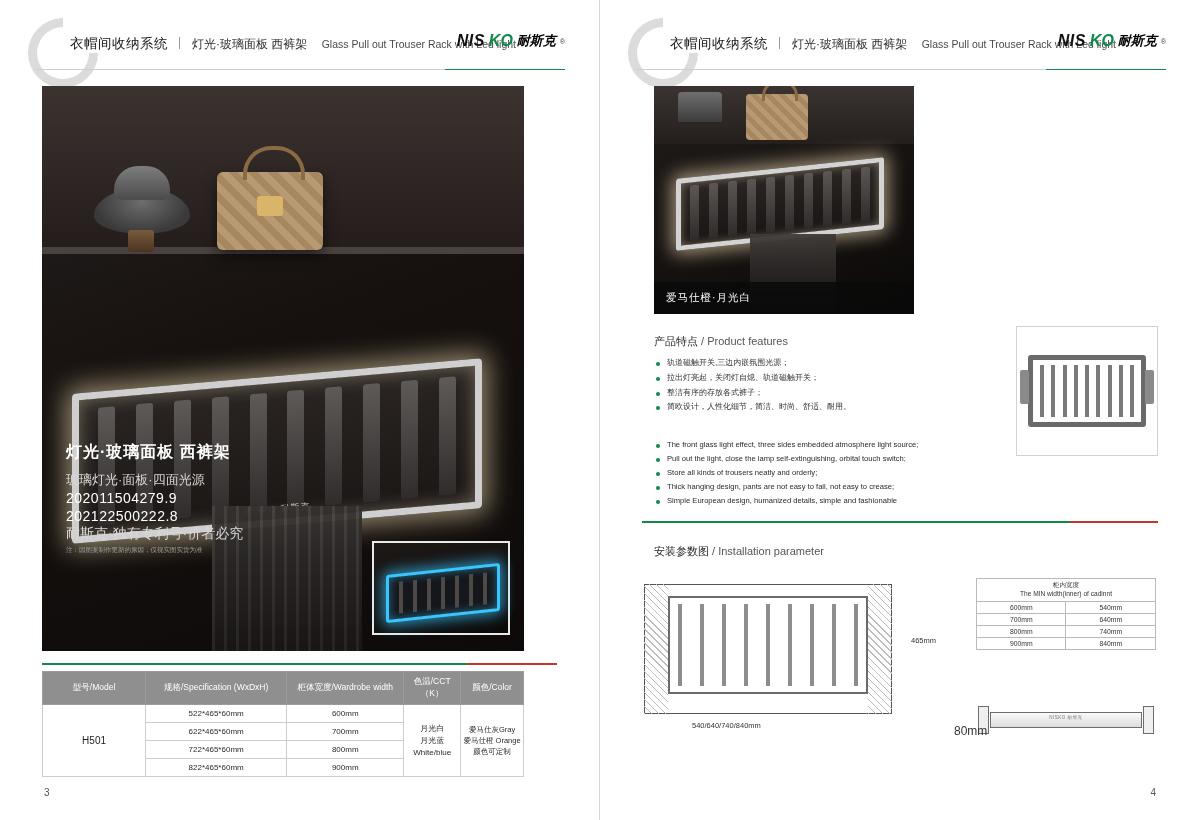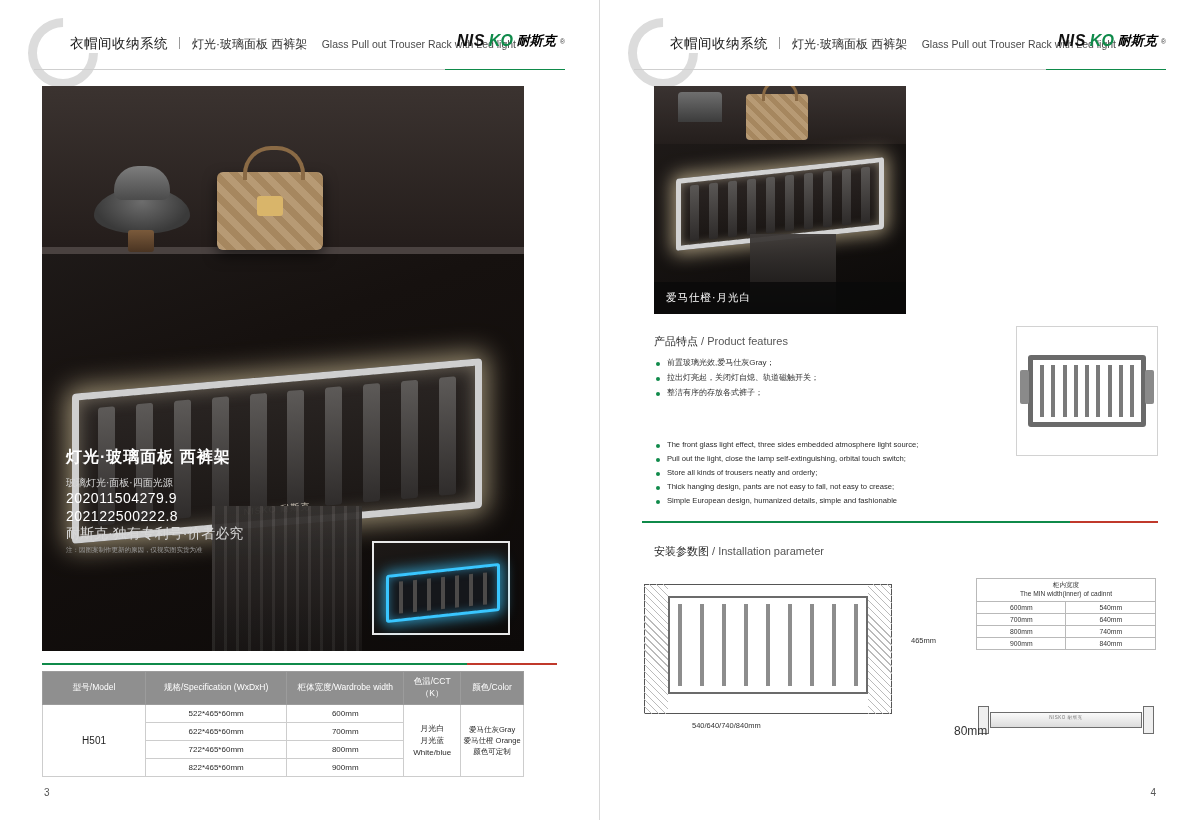--- a/index.html
+++ b/index.html
@@ -78,21 +78,21 @@
   .rack .brand{position:absolute;left:50%;bottom:10px;transform:translateX(-50%);font-size:9px;color:#cfc7ba;letter-spacing:1px;}
   .drape{
     position:absolute;left:170px;top:420px;width:150px;height:180px;
     background:linear-gradient(180deg,rgba(60,56,54,.95),rgba(20,18,17,.9));
     filter:blur(.3px);
   }
   .drape:before{content:"";position:absolute;inset:0;background:repeating-linear-gradient(90deg,rgba(255,255,255,.05) 0 3px,rgba(0,0,0,.12) 3px 12px);}
 
   .hero-caption{position:absolute;left:24px;bottom:96px;color:#fff;}
   .hero-caption .cap-title{font-size:16px;font-weight:bold;letter-spacing:1px;}
-  .hero-caption .cap-sub{font-size:10px;color:#d8d8d8;margin-top:8px;line-height:1.45;}
+  .hero-caption .cap-sub{font-size:13px;color:#d8d8d8;margin-top:8px;line-height:1.45;}
   .hero-caption .cap-no{font-size:14px;color:#fff;line-height:1.25;letter-spacing:.5px;}
   .hero-caption .cap-pat{font-size:14px;color:#d8d8d8;}
   .hero-caption .cap-tiny{font-size:6.5px;color:#9b9b9b;margin-top:3px;}
 
   .inset{
     position:absolute;right:14px;bottom:16px;width:134px;height:90px;
     border:2px solid #e9e9e9;background:linear-gradient(160deg,#1d1917,#0c0a09);
   }
   .inset .mini{
     position:absolute;left:12px;top:26px;width:108px;height:42px;transform:skewY(-6deg);
@@ -314,21 +314,21 @@
       </div>
       <div class="logo">
         <span class="nis">NIS</span>
           <span class="ko">KO</span>
         <span class="cn">耐斯克</span>
         <span class="tm">®</span>
       </div>
       <div class="rule"></div>
     </div>
 
-    <div class="photo warm" style="position:absolute;left:54px;top:86px;">
+    <div class="photo warm" style="position:absolute;left:54px;top:86px;padding-left:8px;">
       <div class="shelf2"></div>
       <div class="lamp"></div>
       <div class="bag2"></div>
       <div class="rack2">
         <div class="fr"></div>
         <div class="bars2">
             <i></i>
             <i></i>
             <i></i>
             <i></i>
@@ -344,23 +344,24 @@
       <div class="cap">爱马仕橙·月光白</div>
     </div>
 
 
     <div style="position:absolute;left:54px;top:334px;" class="sect-title">
       <span>产品特点</span>
       <span class="en">/ Product features</span>
     </div>
 
     <ul class="feat cn" style="position:absolute;left:56px;top:356px;width:330px;margin:0;padding:0;">
-      <li>前置玻璃光效,爱马仕灰Gray；</li>
+      <li>轨道磁触开关,三边内嵌氛围光源；</li>
       <li>拉出灯亮起，关闭灯自熄、轨道磁触开关；</li>
       <li>整洁有序的存放各式裤子；</li>
+      <li>简欧设计，人性化细节，简洁、时尚、舒适、耐用。</li>
     </ul>
 
     <ul class="feat en" style="position:absolute;left:56px;top:438px;width:350px;margin:0;padding:0;">
       <li>The front glass light effect, three sides embedded atmosphere light source;</li>
       <li>Pull out the light, close the lamp self-extinguishing, orbital touch switch;</li>
       <li>Store all kinds of trousers neatly and orderly;</li>
       <li>Thick hanging design, pants are not easy to fall, not easy to crease;</li>
       <li>Simple European design, humanized details, simple and fashionable</li>
     </ul>
 

